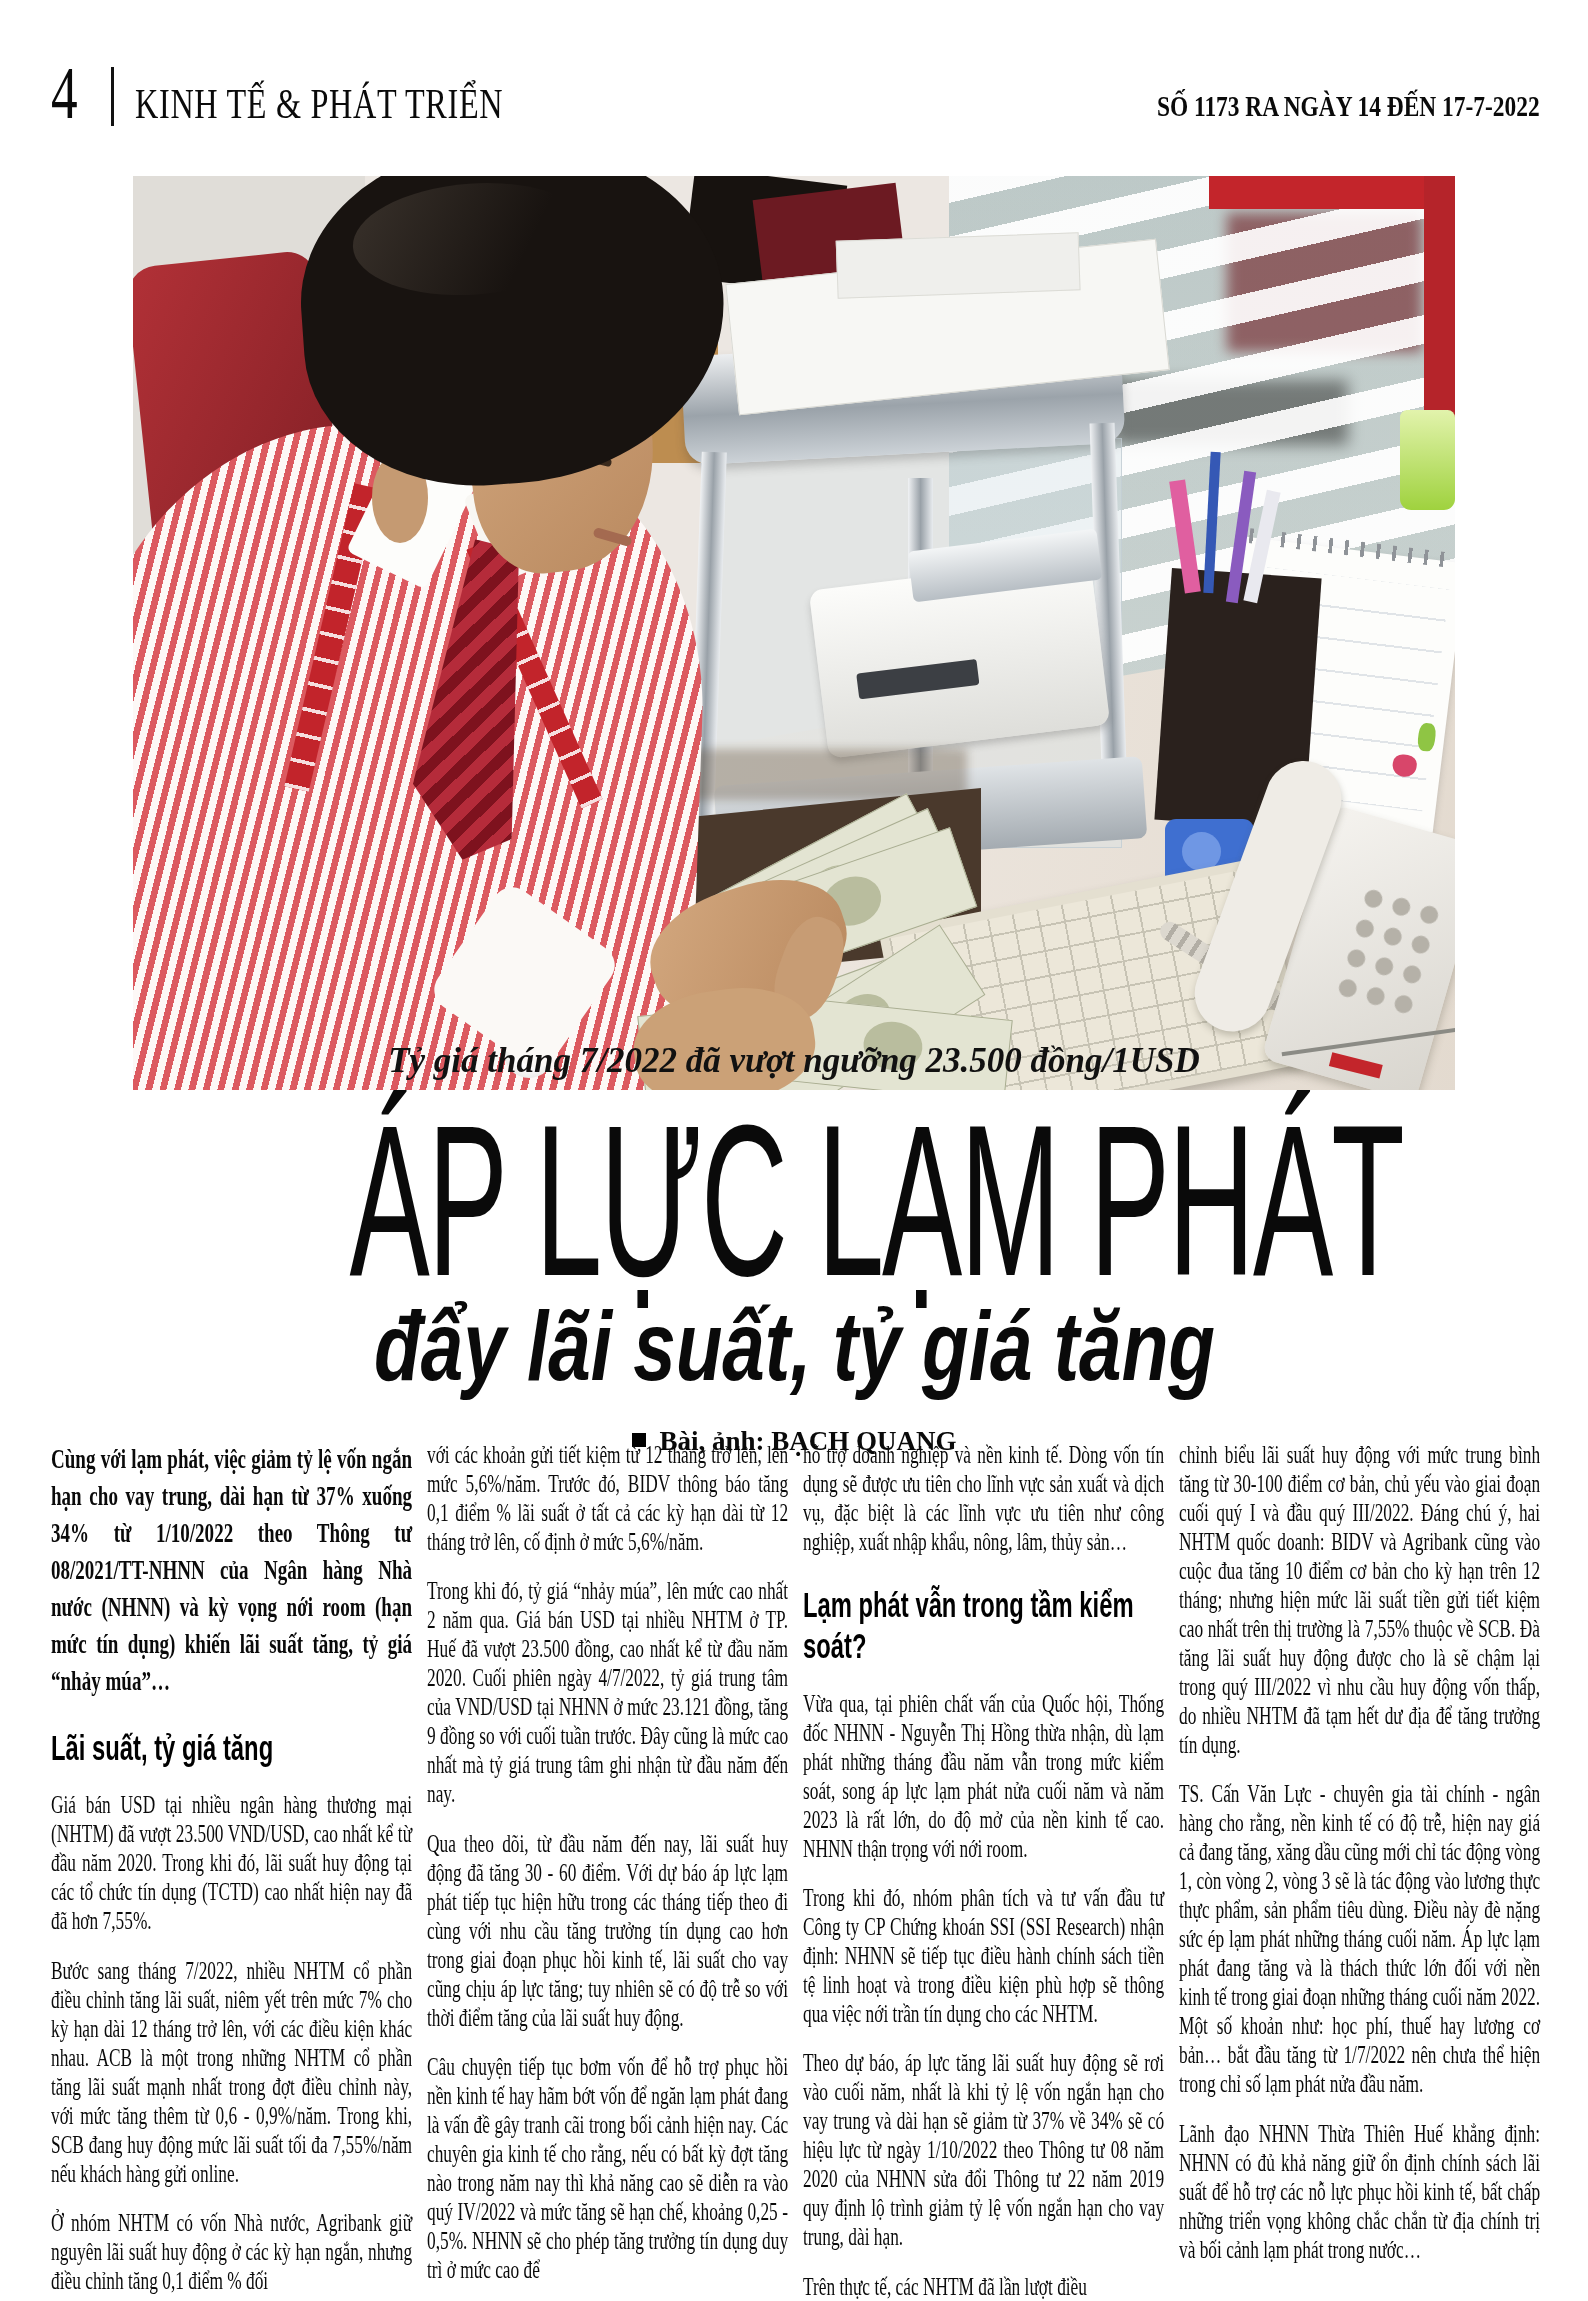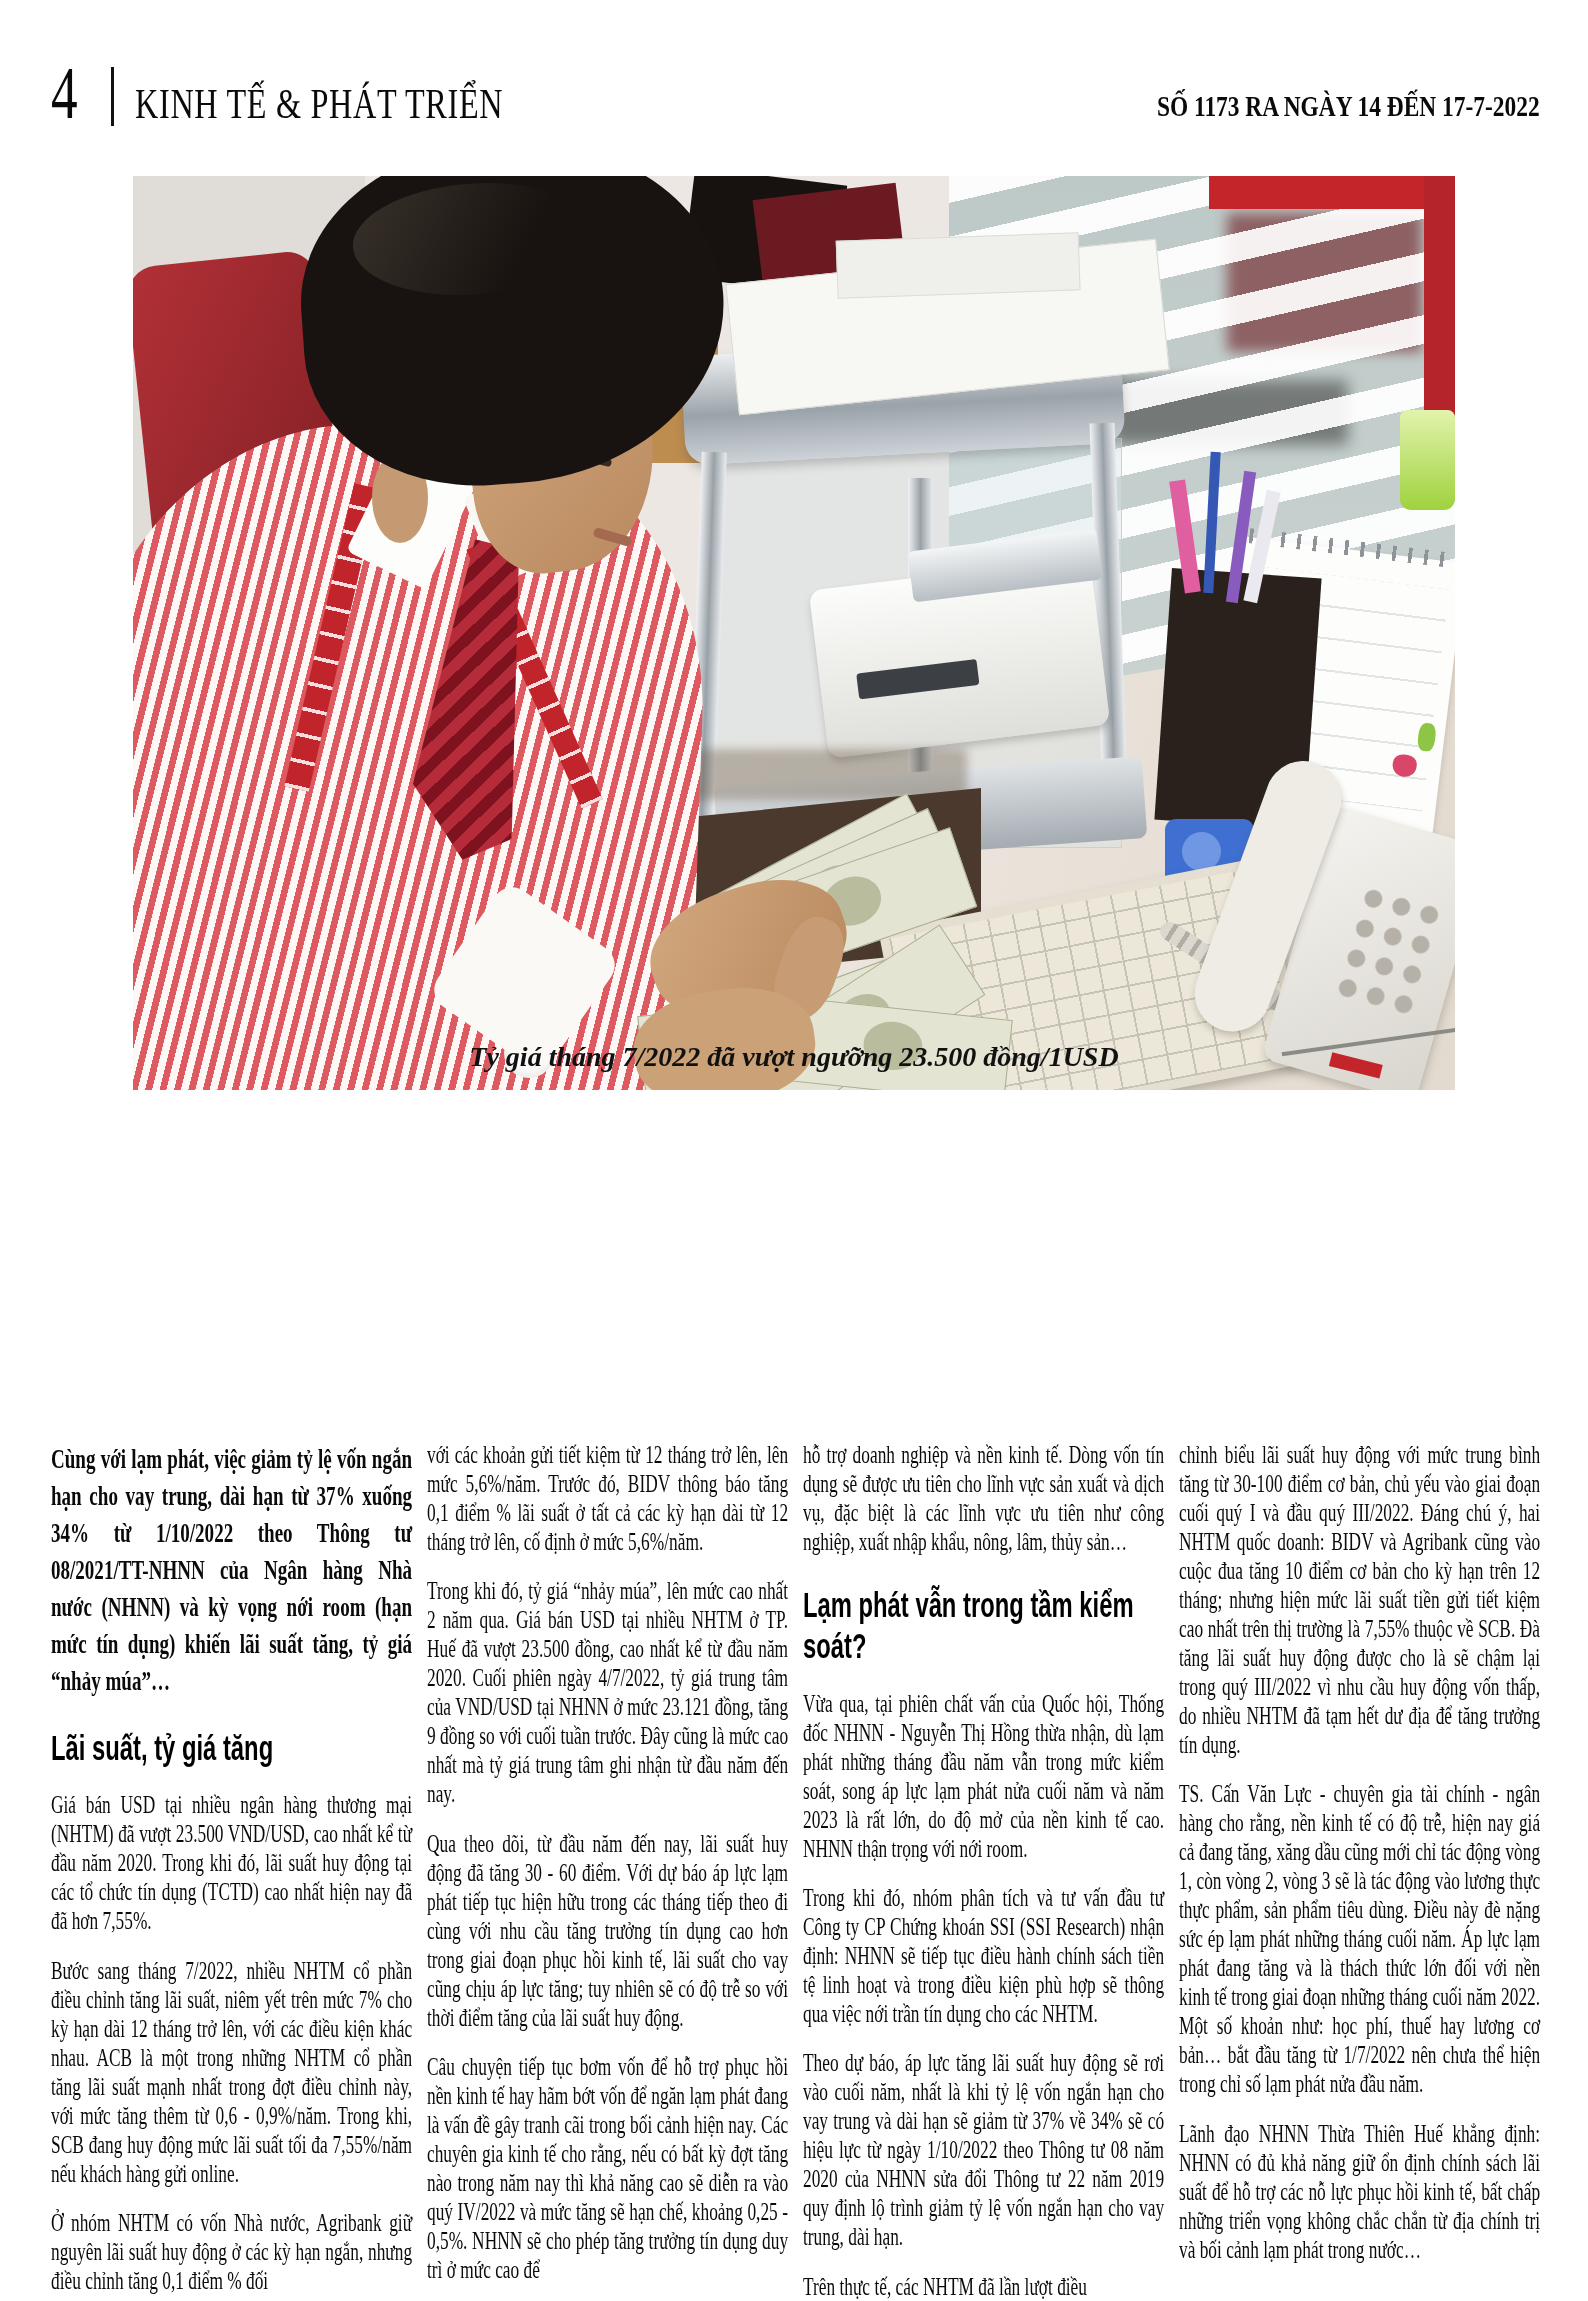--- a/index.html
+++ b/index.html
@@ -128,21 +128,21 @@
   .bills-desk .bill.d1{left:0;top:28px;transform:rotate(-6deg);}
   .bills-desk .bill.d2{left:56px;top:13px;transform:rotate(-20deg);}
   .bills-desk .bill.d3{left:111px;top:3.7px;transform:rotate(-33deg);}
   .bills-desk .bill.d4{left:139px;top:32px;transform:rotate(6deg);}
   .hand-upper{left:516px;top:711px;width:199px;height:122px;border-radius:45%;transform:rotate(-18deg);
      background:linear-gradient(130deg,#d3a87f,#b9895f);}
   .thumb{left:647px;top:740px;width:58px;height:104px;border-radius:42%;transform:rotate(20deg);background:#c79c74;}
   .hand-lower{left:501px;top:814px;width:181px;height:113px;border-radius:45%;transform:rotate(-8deg);background:#cba177;}
 
   .photo-caption{left:0;right:0;top:865px;text-align:center;font-style:italic;font-weight:bold;
-     font-size:28px;color:#111;}
+     font-size:35px;color:#111;}
 
   
   .wall-left,.partition,.red-frame-top,.red-post,.shelf-black-1,.shelf-maroon,.shelf-black-2,.shelf-wood,.headset{z-index:1;}
   .chair{z-index:2;}
   .desk{z-index:3;}
   .green-cup{z-index:3;}
   .scale-glass,.scale-top,.scale-papers,.post-a,.post-b,.post-c,.scale-unit,.unit-platform,.scale-base{z-index:4;}
   .calendar,.organizer,.pen-pink,.pen-blue,.pen-purple,.pen-white,.tape-dispenser{z-index:5;}
   .desk-front,.desk-shadow{z-index:5;}
   .keyring,.keyboard,.phone,.phone-cord,.mouse-cable{z-index:6;}
@@ -268,20 +268,27 @@
       <div class="bill b3"></div>
     </div>
     <div class="cuff"></div>
     <div class="hand-upper"></div>
     <div class="thumb"></div>
     <div class="hand-lower"></div>
 
     <figcaption class="photo-caption">Tỷ giá tháng 7/2022 đã vượt ngưỡng 23.500 đồng/1USD</figcaption>
   </figure>
 
+  <div class="headline-block">
+    <h1 class="headline">ÁP LỰC LẠM PHÁT</h1>
+    <h2 class="subheadline">đẩy lãi suất, tỷ giá tăng</h2>
+    <div class="byline">
+      <span class="byline-square"></span><span>Bài, ảnh: BẠCH QUANG</span>
+    </div>
+  </div>
 
   <main class="columns">
     <div class="col">
       <div class="col-in">
         <p class="lead">Cùng với lạm phát, việc giảm tỷ lệ vốn ngắn hạn cho vay trung, dài hạn từ 37% xuống 34% từ 1/10/2022 theo Thông tư 08/2021/TT-NHNN của Ngân hàng Nhà nước (NHNN) và kỳ vọng nới room (hạn mức tín dụng) khiến lãi suất tăng, tỷ giá “nhảy múa”…</p>
         <h3>Lãi suất, tỷ giá tăng</h3>
         <p>Giá bán USD tại nhiều ngân hàng thương mại (NHTM) đã vượt 23.500 VND/USD, cao nhất kể từ đầu năm 2020. Trong khi đó, lãi suất huy động tại các tổ chức tín dụng (TCTD) cao nhất hiện nay đã đã hơn 7,55%.</p>
         <p>Bước sang tháng 7/2022, nhiều NHTM cổ phần điều chỉnh tăng lãi suất, niêm yết trên mức 7% cho kỳ hạn dài 12 tháng trở lên, với các điều kiện khác nhau. ACB là một trong những NHTM cổ phần tăng lãi suất mạnh nhất trong đợt điều chỉnh này, với mức tăng thêm từ 0,6 - 0,9%/năm. Trong khi, SCB đang huy động mức lãi suất tối đa 7,55%/năm nếu khách hàng gửi online.</p>
         <p>Ở nhóm NHTM có vốn Nhà nước, Agribank giữ nguyên lãi suất huy động ở các kỳ hạn ngắn, nhưng điều chỉnh tăng 0,1 điểm % đối</p>
       </div>

